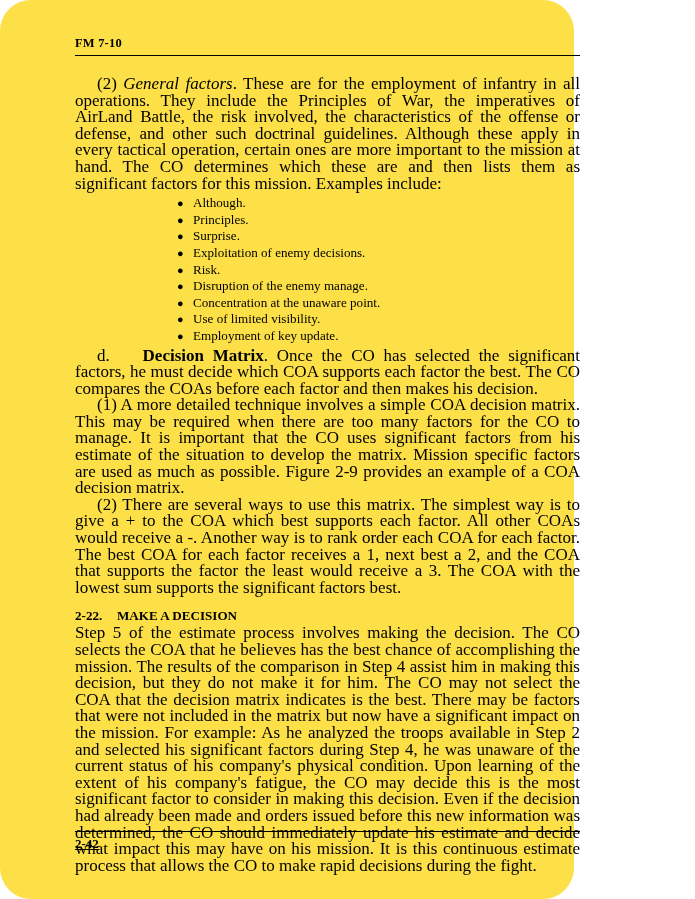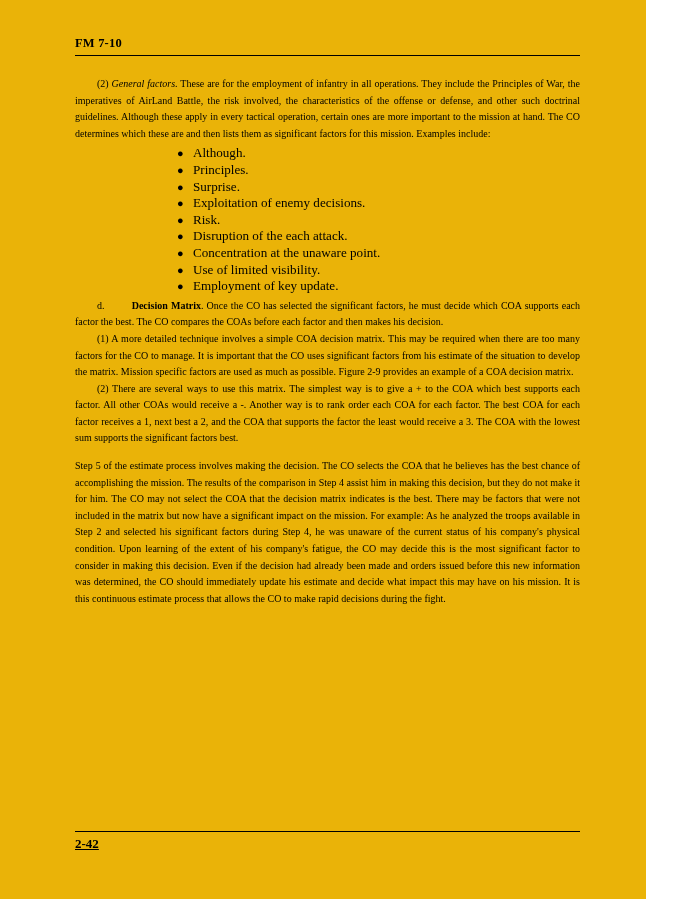--- a/index.html
+++ b/index.html
@@ -8,25 +8,26 @@
   }
   body {
     width: 695px;
     height: 899px;
     background: #ffffff;
     font-family: "Liberation Serif", serif;
     color: #000000;
   }
   .page {
     position: relative;
-    width: 646px;
+    width: 574px;
     height: 899px;
     box-sizing: border-box;
     padding: 0;
-    background: #eab308;
+    background: #fde047;
+    border-radius: 31px;
   }
   .content {
     position: absolute;
     left: 75px;
     top: 36px;
     width: 505px;
   }
   .header-title {
     font-family: "Liberation Serif", serif;
     font-weight: bold;
@@ -41,21 +42,21 @@
     width: 505px;
   }
   .body-area {
     position: absolute;
     left: 75px;
     top: 76px;
     width: 505px;
   }
   p {
     margin: 0;
-    font-size: 10px;
+    font-size: 17px;
     line-height: 16.6px;
     text-align: justify;
     text-justify: inter-word;
   }
   p.indent {
     text-indent: 22px;
   }
   .bullets {
     list-style: none;
     margin: 3px 0 3px 0;
@@ -121,34 +122,35 @@
   <div class="body-area">
 
     <p class="indent"><span>(2) </span><span class="italic">General factors</span><span>. These are for the employment of infantry in all operations. They include the Principles of War, the imperatives of AirLand Battle, the risk involved, the characteristics of the offense or defense, and other such doctrinal guidelines. Although these apply in every tactical operation, certain ones are more important to the mission at hand. The CO determines which these are and then lists them as significant factors for this mission. Examples include:</span></p>
 
     <ul class="bullets">
       <li><span class="dot">●</span><span>Although.</span></li>
       <li><span class="dot">●</span><span>Principles.</span></li>
       <li><span class="dot">●</span><span>Surprise.</span></li>
       <li><span class="dot">●</span><span>Exploitation of enemy decisions.</span></li>
       <li><span class="dot">●</span><span>Risk.</span></li>
-      <li><span class="dot">●</span><span>Disruption of the each attack.</span></li>
+      <li><span class="dot">●</span><span>Disruption of the enemy manage.</span></li>
       <li><span class="dot">●</span><span>Concentration at the unaware point.</span></li>
       <li><span class="dot">●</span><span>Use of limited visibility.</span></li>
       <li><span class="dot">●</span><span>Employment of key update.</span></li>
     </ul>
 
     <p class="indent"><span>d.  </span><span class="bold">Decision Matrix</span><span>. Once the CO has selected the significant factors, he must decide which COA supports each factor the best. The CO compares the COAs before each factor and then makes his decision.</span></p>
 
     <p class="indent">(1) A more detailed technique involves a simple COA decision matrix. This may be required when there are too many factors for the CO to manage. It is important that the CO uses significant factors from his estimate of the situation to develop the matrix. Mission specific factors are used as much as possible. Figure 2-9 provides an example of a COA decision matrix.</p>
 
     <p class="indent">(2) There are several ways to use this matrix. The simplest way is to give a + to the COA which best supports each factor. All other COAs would receive a -. Another way is to rank order each COA for each factor. The best COA for each factor receives a 1, next best a 2, and the COA that supports the factor the least would receive a 3. The COA with the lowest sum supports the significant factors best.</p>
 
     <div class="gap"></div>
 
+    <div class="section-head"><span class="num">2-22.</span><span>MAKE A DECISION</span></div>
 
     <p>Step 5 of the estimate process involves making the decision. The CO selects the COA that he believes has the best chance of accomplishing the mission. The results of the comparison in Step 4 assist him in making this decision, but they do not make it for him. The CO may not select the COA that the decision matrix indicates is the best. There may be factors that were not included in the matrix but now have a significant impact on the mission. For example: As he analyzed the troops available in Step 2 and selected his significant factors during Step 4, he was unaware of the current status of his company's physical condition. Upon learning of the extent of his company's fatigue, the CO may decide this is the most significant factor to consider in making this decision. Even if the decision had already been made and orders issued before this new information was determined, the CO should immediately update his estimate and decide what impact this may have on his mission. It is this continuous estimate process that allows the CO to make rapid decisions during the fight.</p>
 
   </div>
 
   <div class="footer">
     <hr class="footer-rule">
     <div class="footer-num">2-42</div>
   </div>
 

